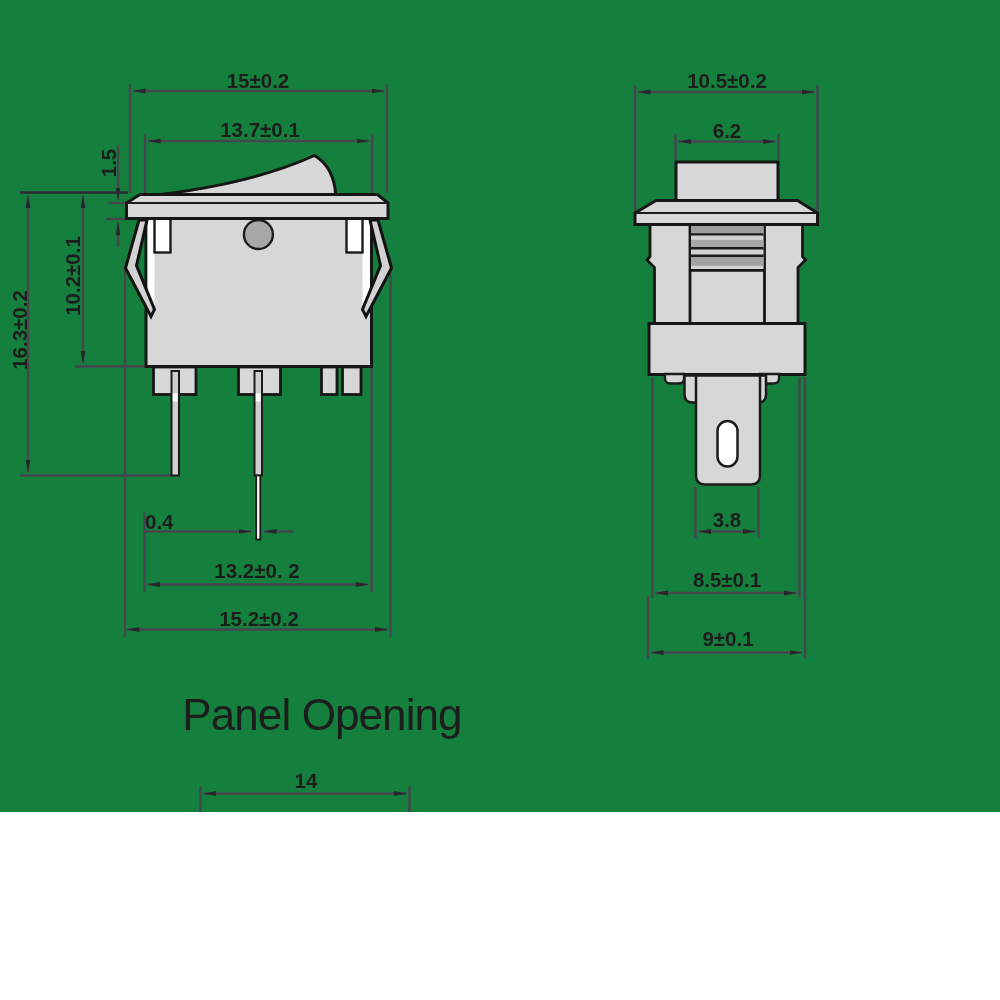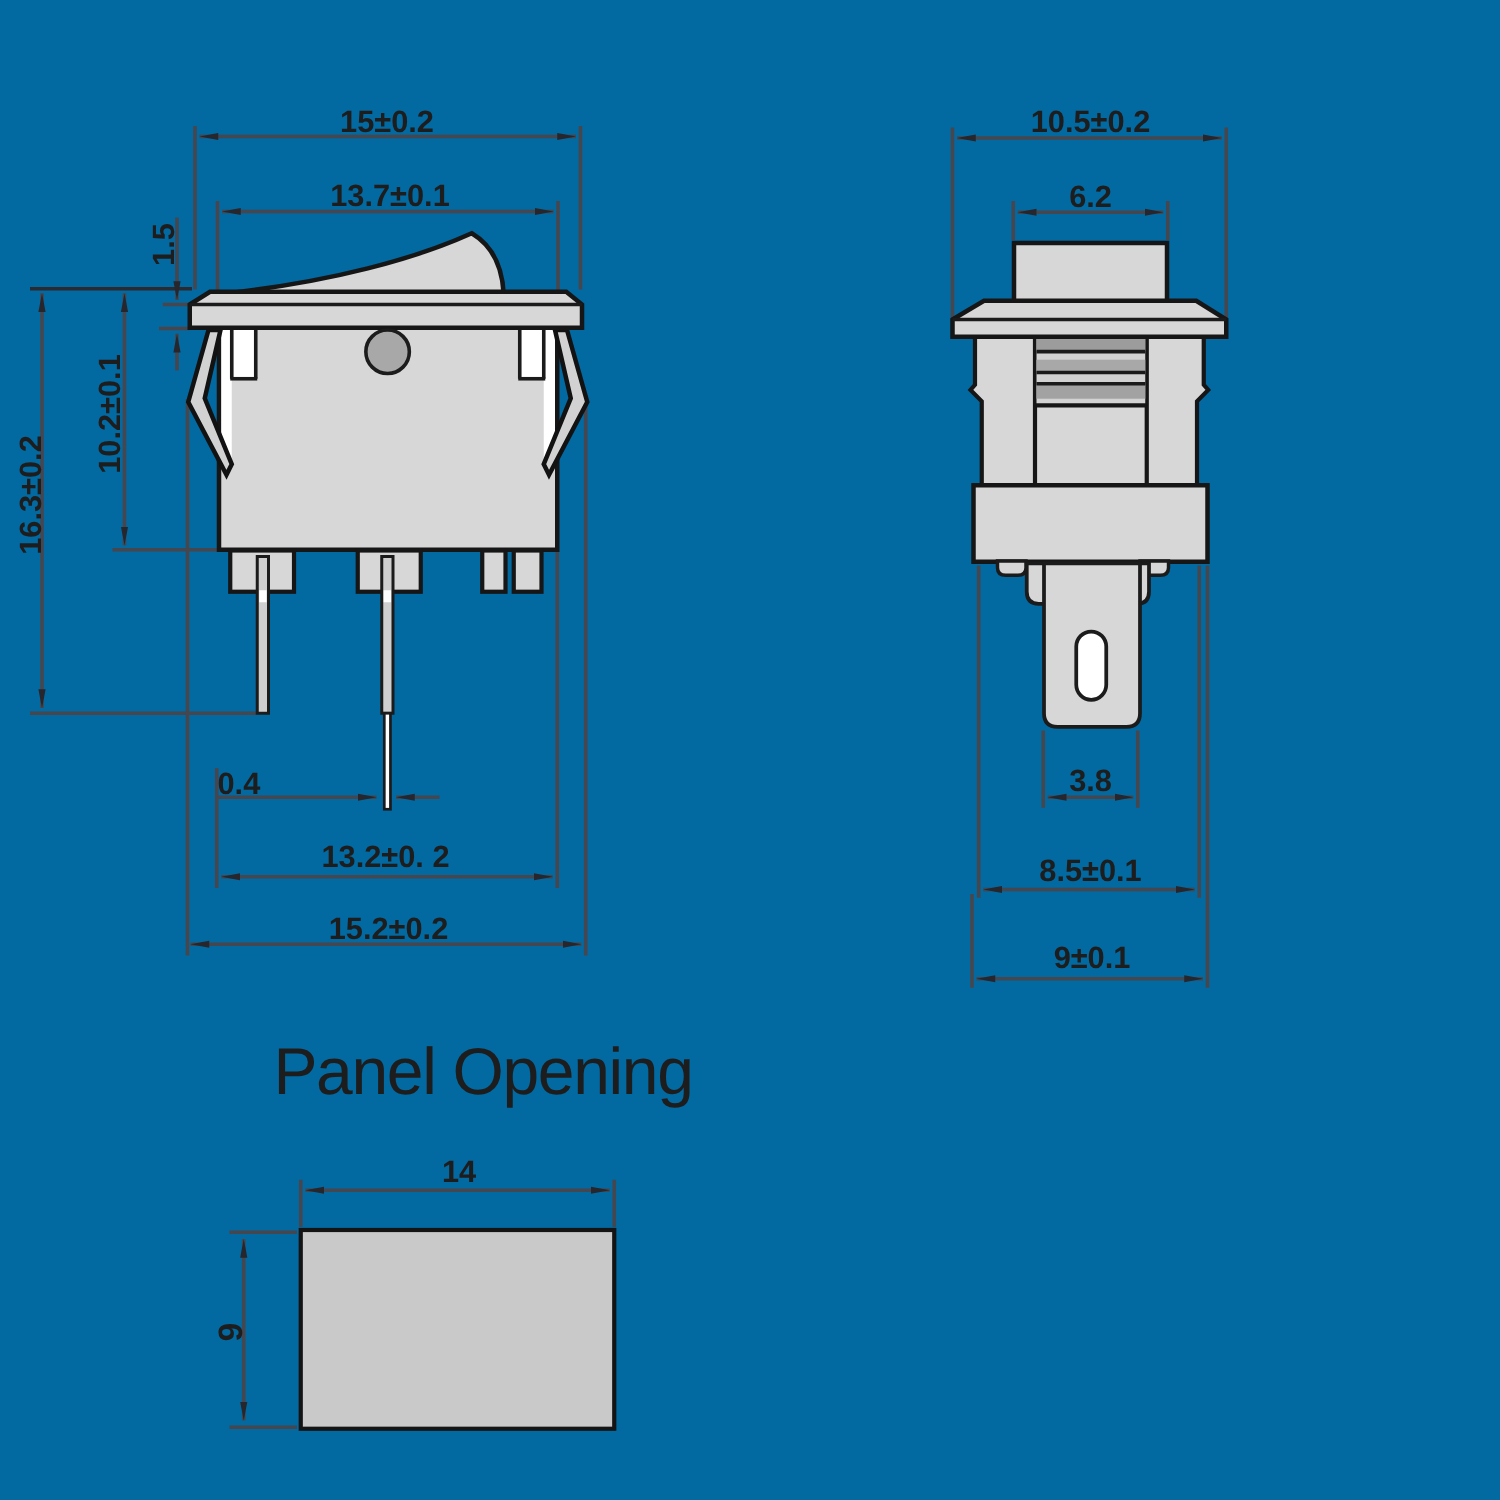--- a/index.html
+++ b/index.html
@@ -1,16 +1,16 @@
 <!DOCTYPE html>
 <html><head>
 <meta charset="utf-8">
 <style>
   html,body{margin:0;padding:0;background:#ffffff;}
-  .wrap{width:1000px;height:1000px;position:relative;overflow:hidden;background:#0369a1;}
+  .wrap{width:1000px;height:812px;position:relative;overflow:hidden;background:#15803d;}
   svg{display:block;}
   text{font-family:"Liberation Sans", sans-serif;fill:#1d1d1d;}
 </style>
 </head>
 <body>
 <div class="wrap">
 <svg width="1000" height="1000" viewBox="0 0 1000 1000" style="filter:blur(0.5px)">
 <defs>
   <marker id="ar" markerUnits="userSpaceOnUse" markerWidth="16" markerHeight="8" refX="12.5" refY="4" orient="auto">
     <path d="M12.5,4 L0,1.6 L0,6.4 Z" fill="#26262c"></path>

